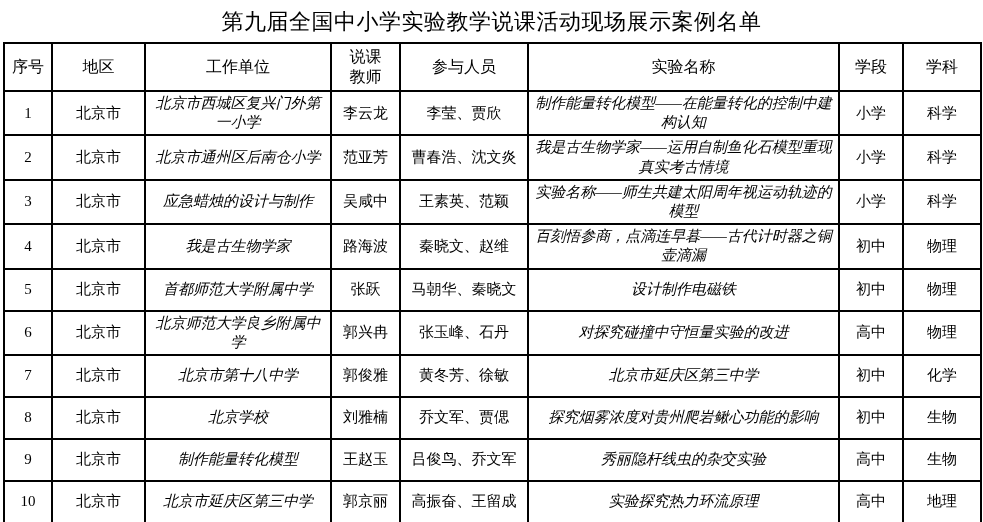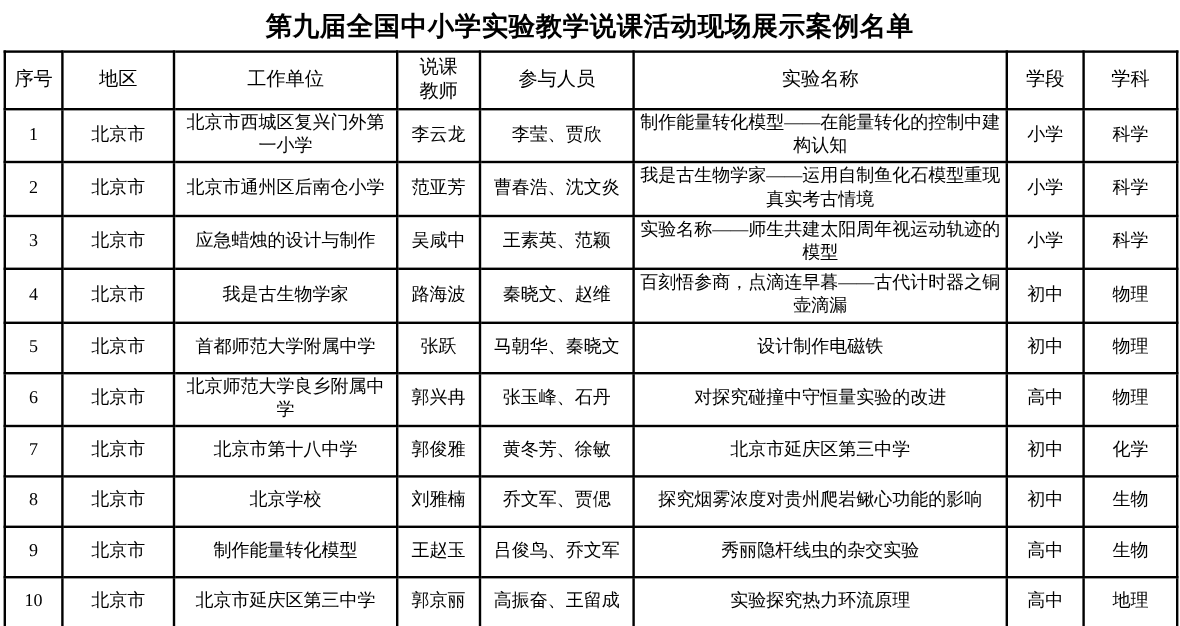--- a/index.html
+++ b/index.html
@@ -11,21 +11,21 @@
     height: 522px;
     background: #ffffff;
     overflow: hidden;
     color: #000;
     font-family: "Liberation Serif", "DejaVu Serif", serif;
   }
   .doc-title {
     margin: 7px 0 5px 0;
     text-align: center;
     font-size: 22px;
-    font-weight: bold;
+    font-weight: normal;
     letter-spacing: 0.5px;
   }
   table.case-table {
     border-collapse: collapse;
     table-layout: fixed;
     width: 977px;
     margin-left: 3px;
   }
   .case-table th,
   .case-table td {
@@ -39,20 +39,21 @@
     overflow: hidden;
     word-break: break-all;
   }
   .case-table thead tr { height: 48px; }
   .case-table tbody tr { height: 42px; }
   .case-table thead th { font-size: 16px; }
   .cell-left {
     text-align: left;
     padding-left: 6px;
     padding-right: 8px;
+    font-style: italic;
   }
   .narrow-head {
     display: inline-block;
     width: 2.15em;
     line-height: 1.25;
   }
 </style>
 </head>
 <body>
 

